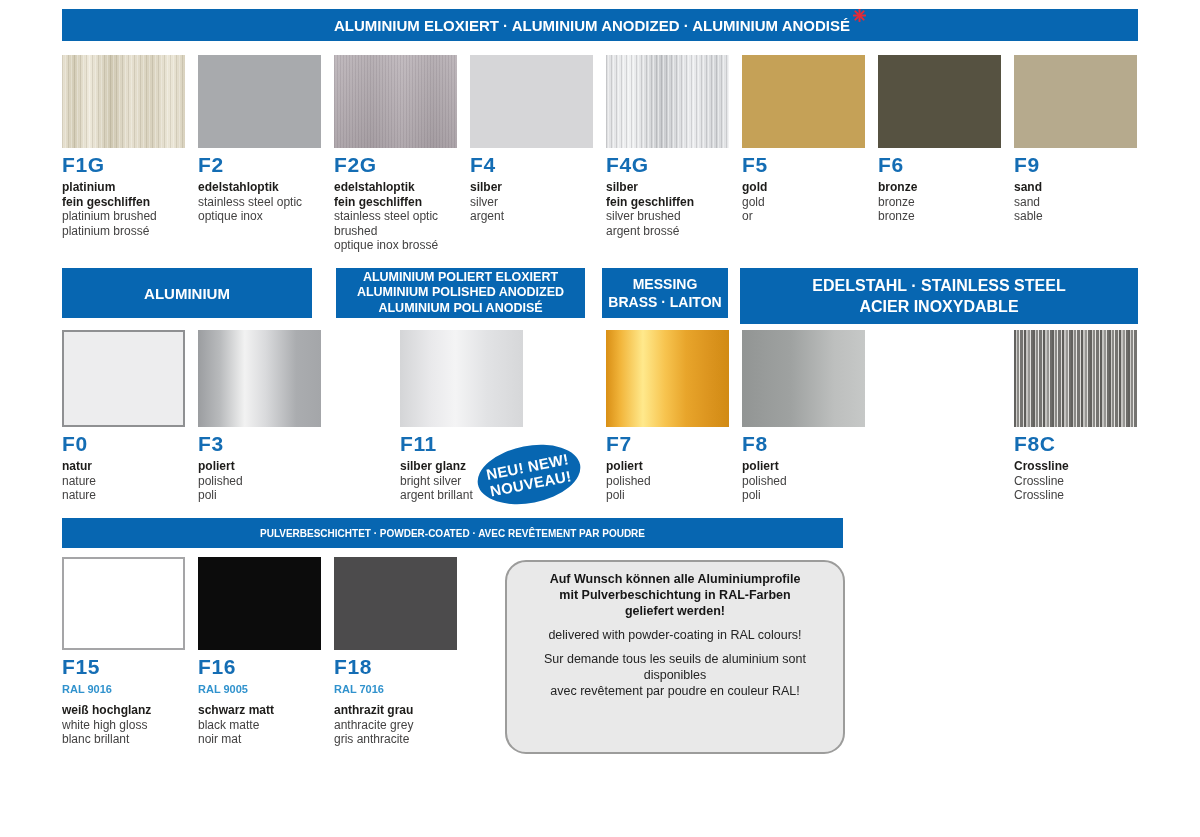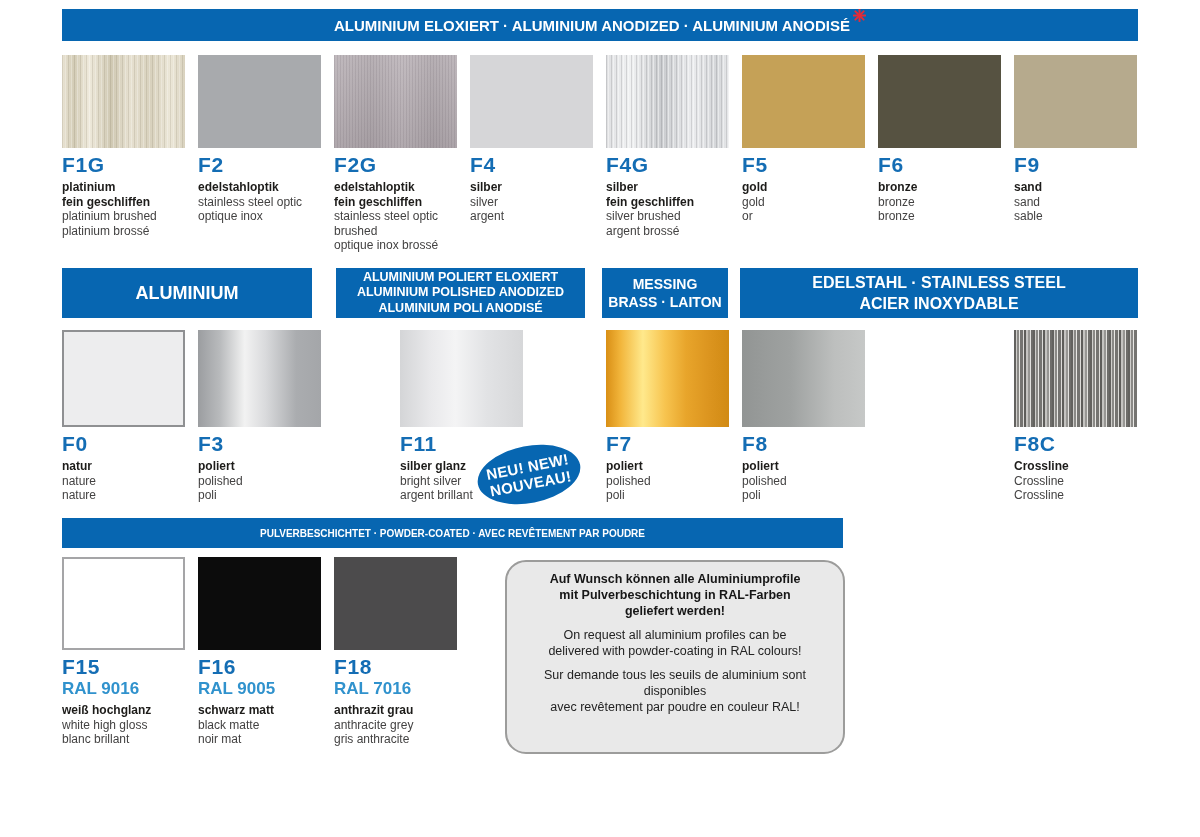--- a/index.html
+++ b/index.html
@@ -11,21 +11,21 @@
   .banner .bl { white-space:nowrap; }
 
   .col { position:absolute; width:123px; }
   .swatch { width:123px; }
   .h93 { height:93px; } .h97 { height:97px; }
 
   .code { font-size:21px; font-weight:bold; color:#146db4; letter-spacing:.6px;
           margin:6px 0 5px; line-height:21px; }
   .de  { font-size:12px; line-height:14.5px; font-weight:bold; color:#1d1c1a; }
   .tr  { font-size:12px; line-height:14.5px; color:#434242; }
-  .ral { font-size:17px; line-height:14px; font-weight:bold; color:#3092cd; margin:0 0 7px; }
+  .ral { font-size:11px; line-height:14px; font-weight:bold; color:#3092cd; margin:0 0 7px; }
 
   
   .sw-f1g { background:
       repeating-linear-gradient(90deg, rgba(110,100,75,.16) 0 1px, rgba(255,255,255,0) 1px 3px, rgba(255,255,255,.28) 3px 4px, rgba(0,0,0,0) 4px 6px),
       linear-gradient(90deg,#e9e3d3 0,#d3ccb6 10%,#efeadc 22%,#cfc8b2 40%,#e7e1d1 55%,#d8d1bd 72%,#ece7d8 88%,#d9d2be 100%); }
   .sw-f2  { background:#a8aaad; }
   .sw-f2g { background:
       repeating-linear-gradient(90deg, rgba(85,75,85,.13) 0 1px, rgba(0,0,0,0) 1px 3px),
       linear-gradient(180deg, rgba(255,255,255,.14), rgba(0,0,0,.04)),
       linear-gradient(90deg,#b7afb4 0,#aca4a9 30%,#b9b1b6 55%,#aba3a8 80%,#b4acb1 100%); }
@@ -135,33 +135,33 @@
     <div class="tr">bronze</div>
   </div>
   <div class="col" style="left:1014px;top:55px;">
     <div class="swatch h93 sw-f9"></div>
     <div class="code">F9</div>
     <div class="de">sand</div>
     <div class="tr">sand</div>
     <div class="tr">sable</div>
   </div>
 
-  <div class="banner" style="left:62px;top:268px;width:250px;height:50px;font-size:18px;">
+  <div class="banner" style="left:62px;top:268px;width:250px;height:50px;font-size:15px;">
     <div class="bl">ALUMINIUM</div>
   </div>
   <div class="banner" style="left:336px;top:268px;width:249px;height:50px;font-size:12.5px;line-height:15.5px;">
     <div class="bl">ALUMINIUM POLIERT ELOXIERT</div>
     <div class="bl">ALUMINIUM POLISHED ANODIZED</div>
     <div class="bl">ALUMINIUM POLI ANODISÉ</div>
   </div>
   <div class="banner" style="left:602px;top:268px;width:126px;height:50px;font-size:14px;line-height:18px;">
     <div class="bl">MESSING</div>
     <div class="bl">BRASS · LAITON</div>
   </div>
-  <div class="banner" style="left:740px;top:268px;width:398px;height:50px;font-size:16px;line-height:21px;">
+  <div class="banner" style="left:740px;top:268px;width:398px;height:56px;font-size:16px;line-height:21px;">
     <div class="bl">EDELSTAHL · STAINLESS STEEL</div>
     <div class="bl">ACIER INOXYDABLE</div>
   </div>
 
   <div class="col" style="left:62px;top:330px;">
     <div class="swatch h97 sw-f0"></div>
     <div class="code">F0</div>
     <div class="de">natur</div>
     <div class="tr">nature</div>
     <div class="tr">nature</div>
@@ -236,21 +236,20 @@
     <div class="tr">gris anthracite</div>
   </div>
 
   <div class="infobox">
     <div class="ib-group">
       <div class="b">Auf Wunsch können alle Aluminiumprofile</div>
       <div class="b">mit Pulverbeschichtung in RAL-Farben</div>
       <div class="b">geliefert werden!</div>
     </div>
     <div class="ib-group">
-      <div class="r">On request all aluminium profiles can be</div>
       <div class="r">delivered with powder-coating in RAL colours!</div>
     </div>
     <div class="ib-group">
       <div class="r">Sur demande tous les seuils de aluminium sont disponibles</div>
       <div class="r">avec revêtement par poudre en couleur RAL!</div>
     </div>
   </div>
 
 </div>
 

